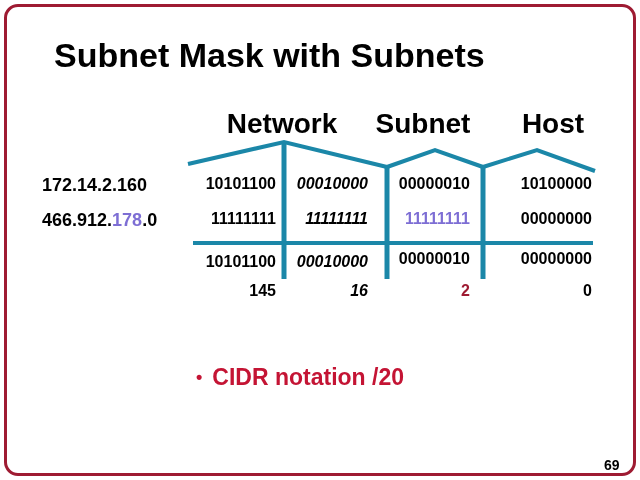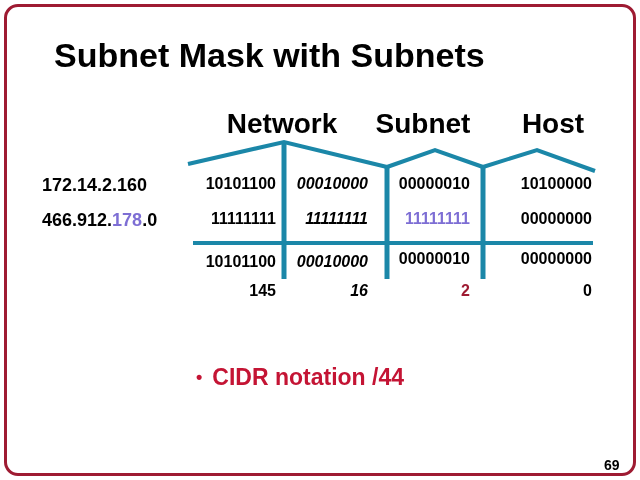--- a/index.html
+++ b/index.html
@@ -87,15 +87,15 @@
 <div class="bincell c1 r3">10101100</div>
 <div class="bincell c2 r3">00010000</div>
 <div class="bincell c3 r3up">00000010</div>
 <div class="bincell c4 r3up">00000000</div>
 
 <div class="bincell c1 r4">145</div>
 <div class="bincell c2 r4">16</div>
 <div class="bincell c3 r4 darkred">2</div>
 <div class="bincell c4 r4">0</div>
 
-<div class="bullet-line"><span class="marker">•</span><span>CIDR notation /44</span></div>
+<div class="bullet-line"><span class="marker">•</span><span>CIDR notation /20</span></div>
 
 <div class="pagenum">69</div>
 
 </body></html>

